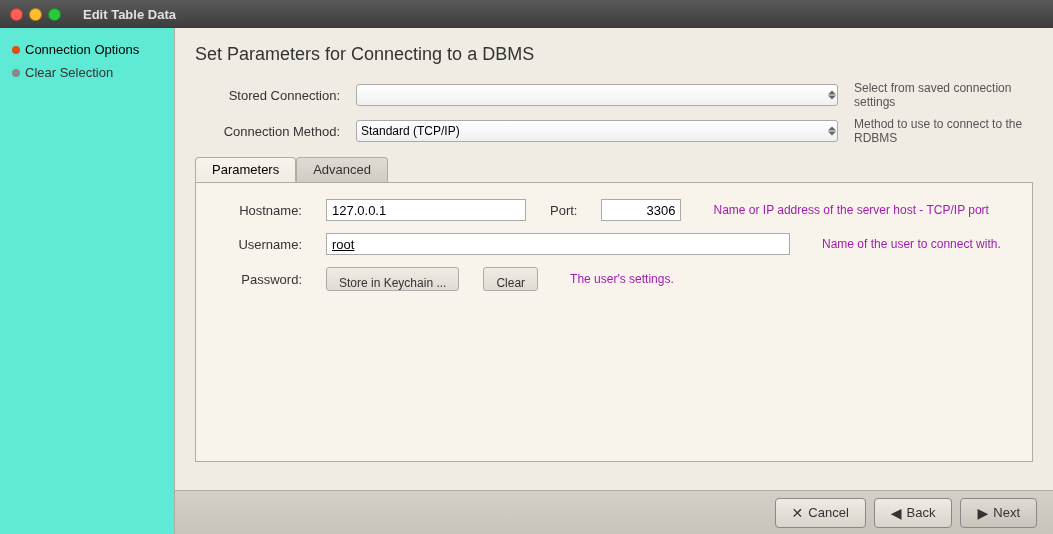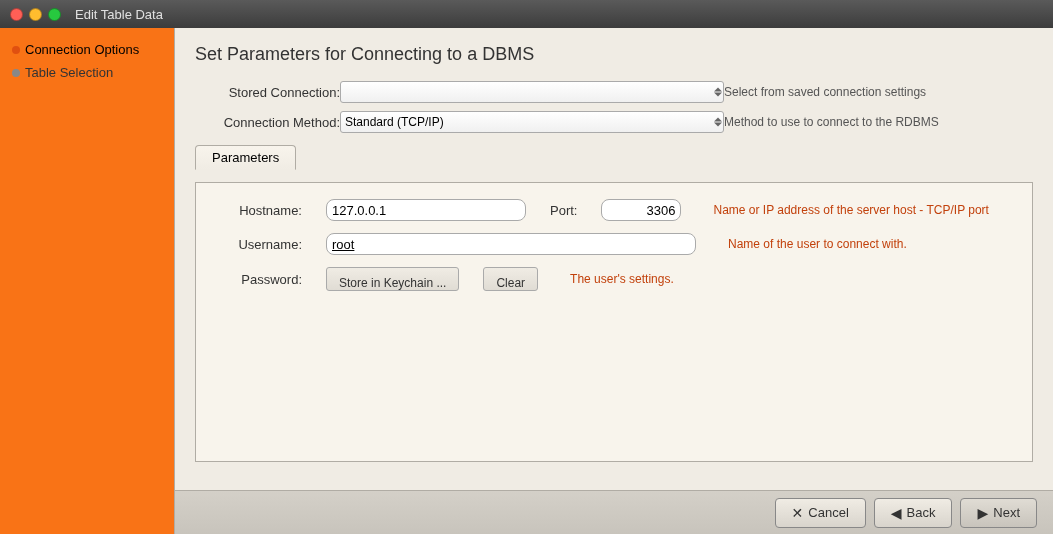--- a/index.html
+++ b/index.html
@@ -30,34 +30,34 @@
       height: 13px;
       border-radius: 50%;
       border: 1px solid rgba(0,0,0,0.3);
     }
     .titlebar-btn.close { background: #ff5f56; }
     .titlebar-btn.min { background: #ffbd2e; }
     .titlebar-btn.max { background: #27c93f; }
     .titlebar-title {
       color: #e0e0e0;
       font-size: 13px;
-      margin-left: 6px;
-      font-weight: 400;
+      margin-left: 14px;
+      font-weight: 700;
     }
 
     
     .main-container {
       display: flex;
       height: calc(534px - 28px);
     }
 
     
     .sidebar {
       width: 175px;
-      background: #f97316;
+      background: #5eead4;
       border-right: 1px solid #b0aca4;
       padding: 10px 0;
       flex-shrink: 0;
     }
     .sidebar-item {
       display: flex;
       align-items: center;
       padding: 4px 12px;
       font-size: 13px;
       color: #333;
@@ -92,32 +92,32 @@
       font-weight: 300;
       color: #333;
       margin-bottom: 16px;
     }
 
     
     .form-row {
       display: flex;
       align-items: center;
       margin-bottom: 8px;
-      gap: 0;
+      gap: 16px;
     }
     .form-label {
       text-align: right;
       width: 145px;
       flex-shrink: 0;
       color: #333;
       font-size: 13px;
     }
     .select-wrapper {
       position: relative;
-      width: 384px;
+      width: 482px;
     }
     .select-wrapper select {
       width: 100%;
       height: 22px;
       border: 1px solid #aaa;
       border-radius: 3px;
       background: linear-gradient(to bottom, #fff, #f0f0f0);
       font-size: 12px;
       padding: 0 4px;
       appearance: none;
@@ -155,21 +155,21 @@
     }
 
     
     .tab-container {
       margin-top: 4px;
       flex: 1;
     }
     .tab-bar {
       display: flex;
       gap: 0;
-      margin-bottom: 12px;
+      margin-bottom: 0;
     }
     .tab {
       padding: 4px 16px;
       border: 1px solid #b0aca4;
       border-bottom: none;
       background: linear-gradient(to bottom, #e0dcd4, #d0ccc4);
       font-size: 13px;
       color: #333;
       cursor: pointer;
       border-radius: 4px 4px 0 0;
@@ -201,36 +201,36 @@
     .inner-label {
       text-align: right;
       width: 90px;
       flex-shrink: 0;
       font-size: 13px;
       color: #333;
     }
     .inner-input {
       height: 22px;
       border: 1px solid #aaa;
-      border-radius: 8px;
+      border-radius: 0;
       background: #fff;
       font-size: 13px;
       padding: 0 5px;
     }
     .hostname-input { width: 200px; }
     .port-label {
       font-size: 13px;
       color: #333;
       margin-left: 0;
     }
     .port-input { width: 80px; text-align: right; }
-    .username-input { width: 370px; text-decoration: underline; }
+    .username-input { width: 464px; text-decoration: underline; }
     .inner-hint {
       font-size: 12px;
-      color: #c2410c;
+      color: #a21caf;
       margin-left: 8px;
     }
 
     
     .password-btn {
       height: 24px;
       padding: 8px 12px;
       border: 1px solid #aaa;
       border-radius: 3px;
       background: linear-gradient(to bottom, #f0ece4, #e0dcd4);
@@ -299,21 +299,21 @@
 
 <div class="main-container">
 
   <div class="sidebar">
     <div class="sidebar-item active">
       <div class="sidebar-dot"></div>
       <span>Connection Options</span>
     </div>
     <div class="sidebar-item">
       <div class="sidebar-dot inactive"></div>
-      <span>Table Selection</span>
+      <span>Clear Selection</span>
     </div>
   </div>
 
   <div class="main-wrapper">
     <div class="content content-inner">
 
       <h1 class="page-title">Set Parameters for Connecting to a DBMS</h1>
 
       <div class="form-row">
         <span class="form-label">Stored Connection:</span>
@@ -339,20 +339,21 @@
             <span class="up"></span>
             <span class="down"></span>
           </div>
         </div>
         <span class="form-hint">Method to use to connect to the RDBMS</span>
       </div>
 
       <div class="tab-container">
         <div class="tab-bar">
           <div class="tab active">Parameters</div>
+          <div class="tab">Advanced</div>
         </div>
         <div class="tab-content">
 
           <div class="inner-form-row">
             <span class="inner-label">Hostname:</span>
             <input class="inner-input hostname-input" type="text" value="127.0.0.1" style="">
             <span class="port-label">Port:</span>
             <input class="inner-input port-input" type="text" value="3306" style="">
             <span class="inner-hint">Name or IP address of the server host - TCP/IP port</span>
           </div>

